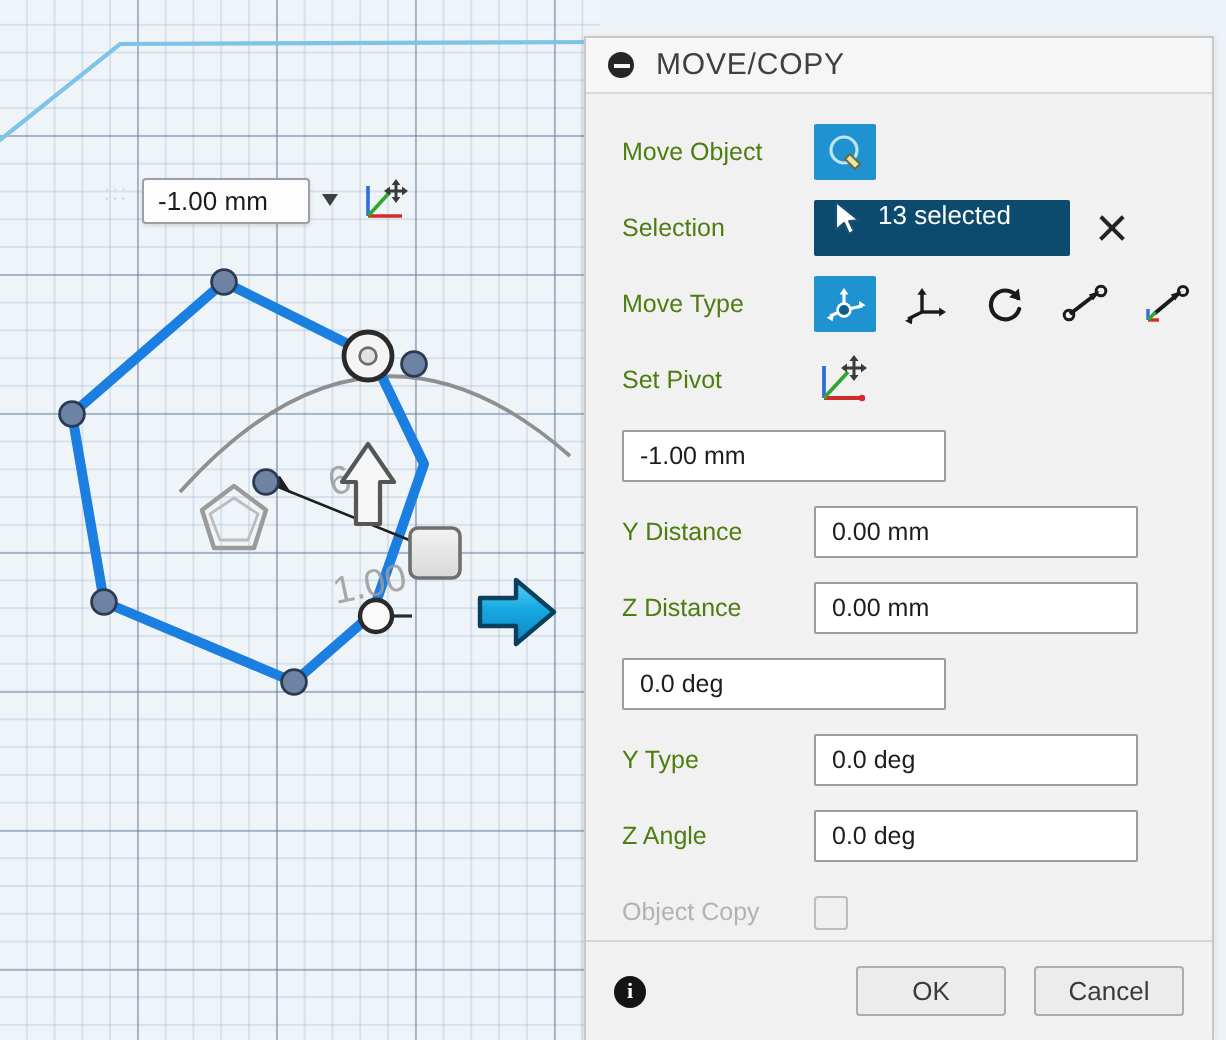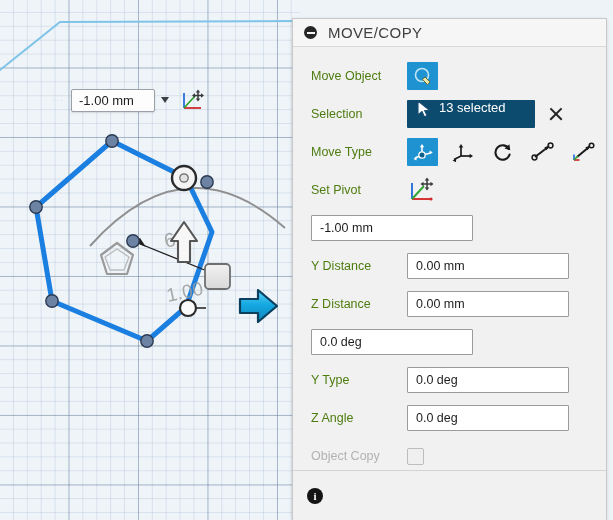--- a/index.html
+++ b/index.html
@@ -459,16 +459,20 @@
 
       <div class="row">
         <div class="lbl disabled">Object Copy</div>
         <div class="chk"></div>
       </div>
 
     </div>
 
     <div id="panel-footer">
       <div class="info-icon">i</div>
+      <div class="btns">
+        <div class="btn">OK</div>
+        <div class="btn">Cancel</div>
+      </div>
     </div>
 
   </div>
 </div>
 
 </body></html>

